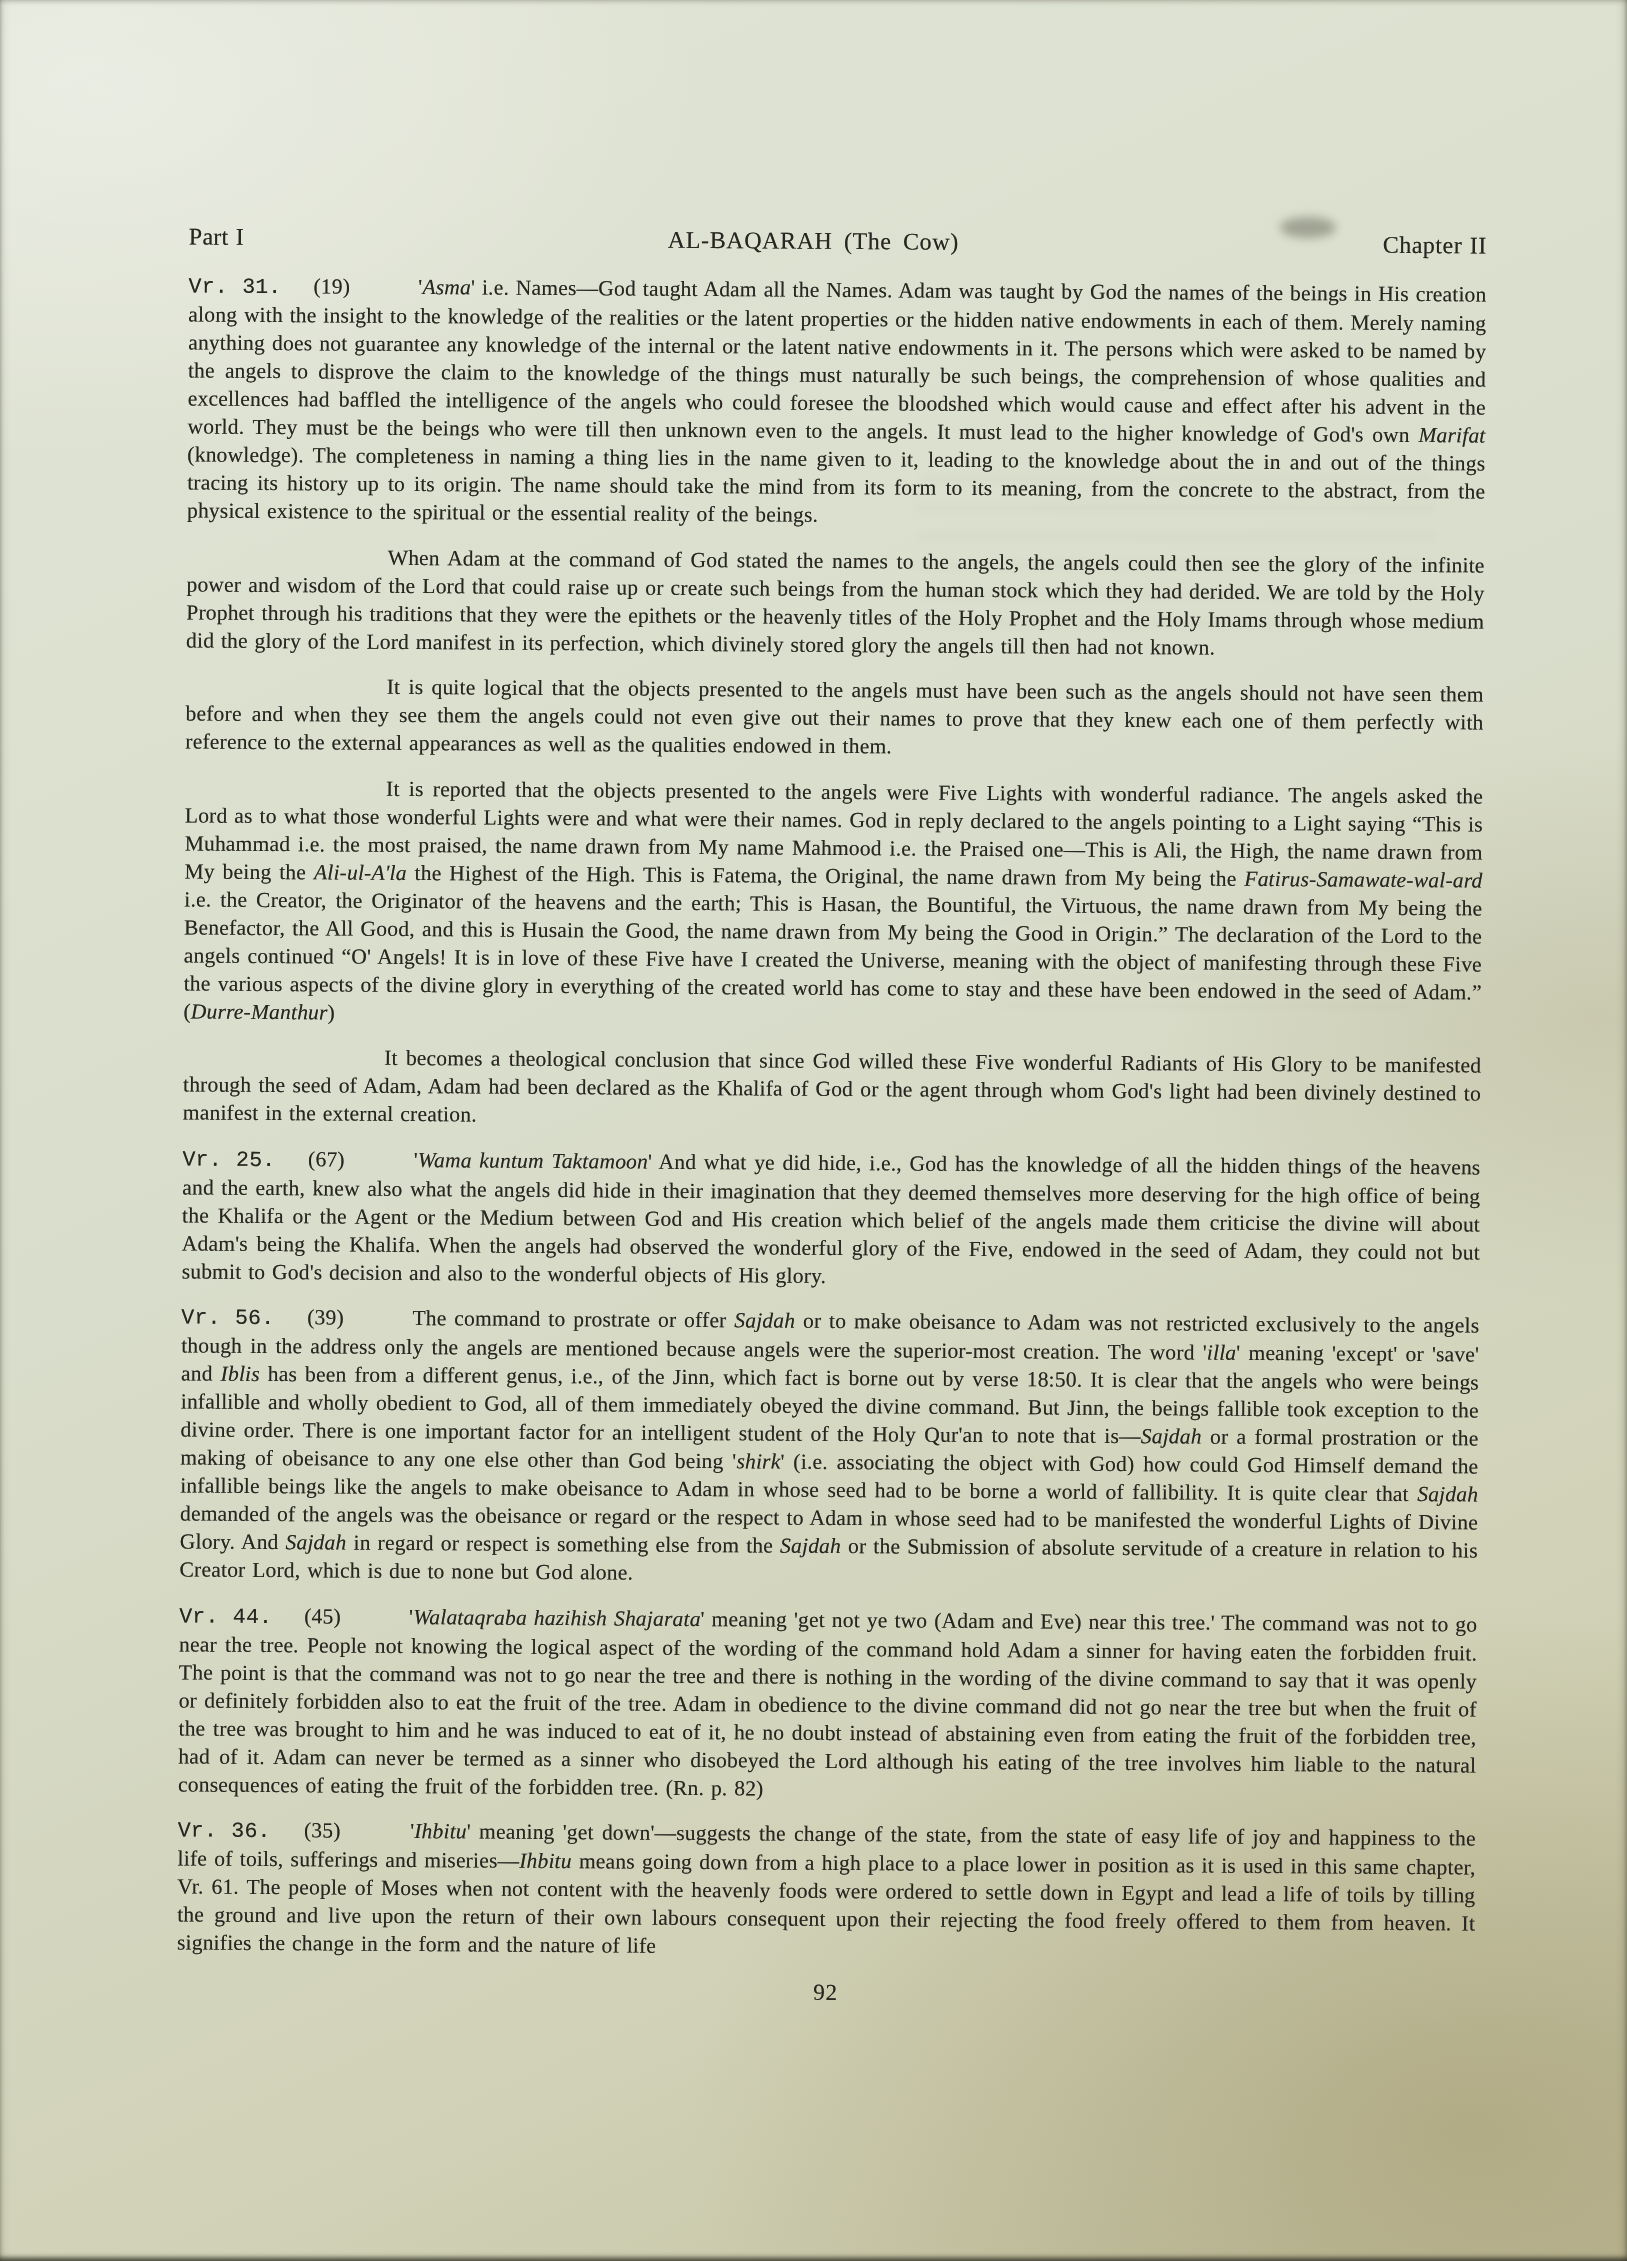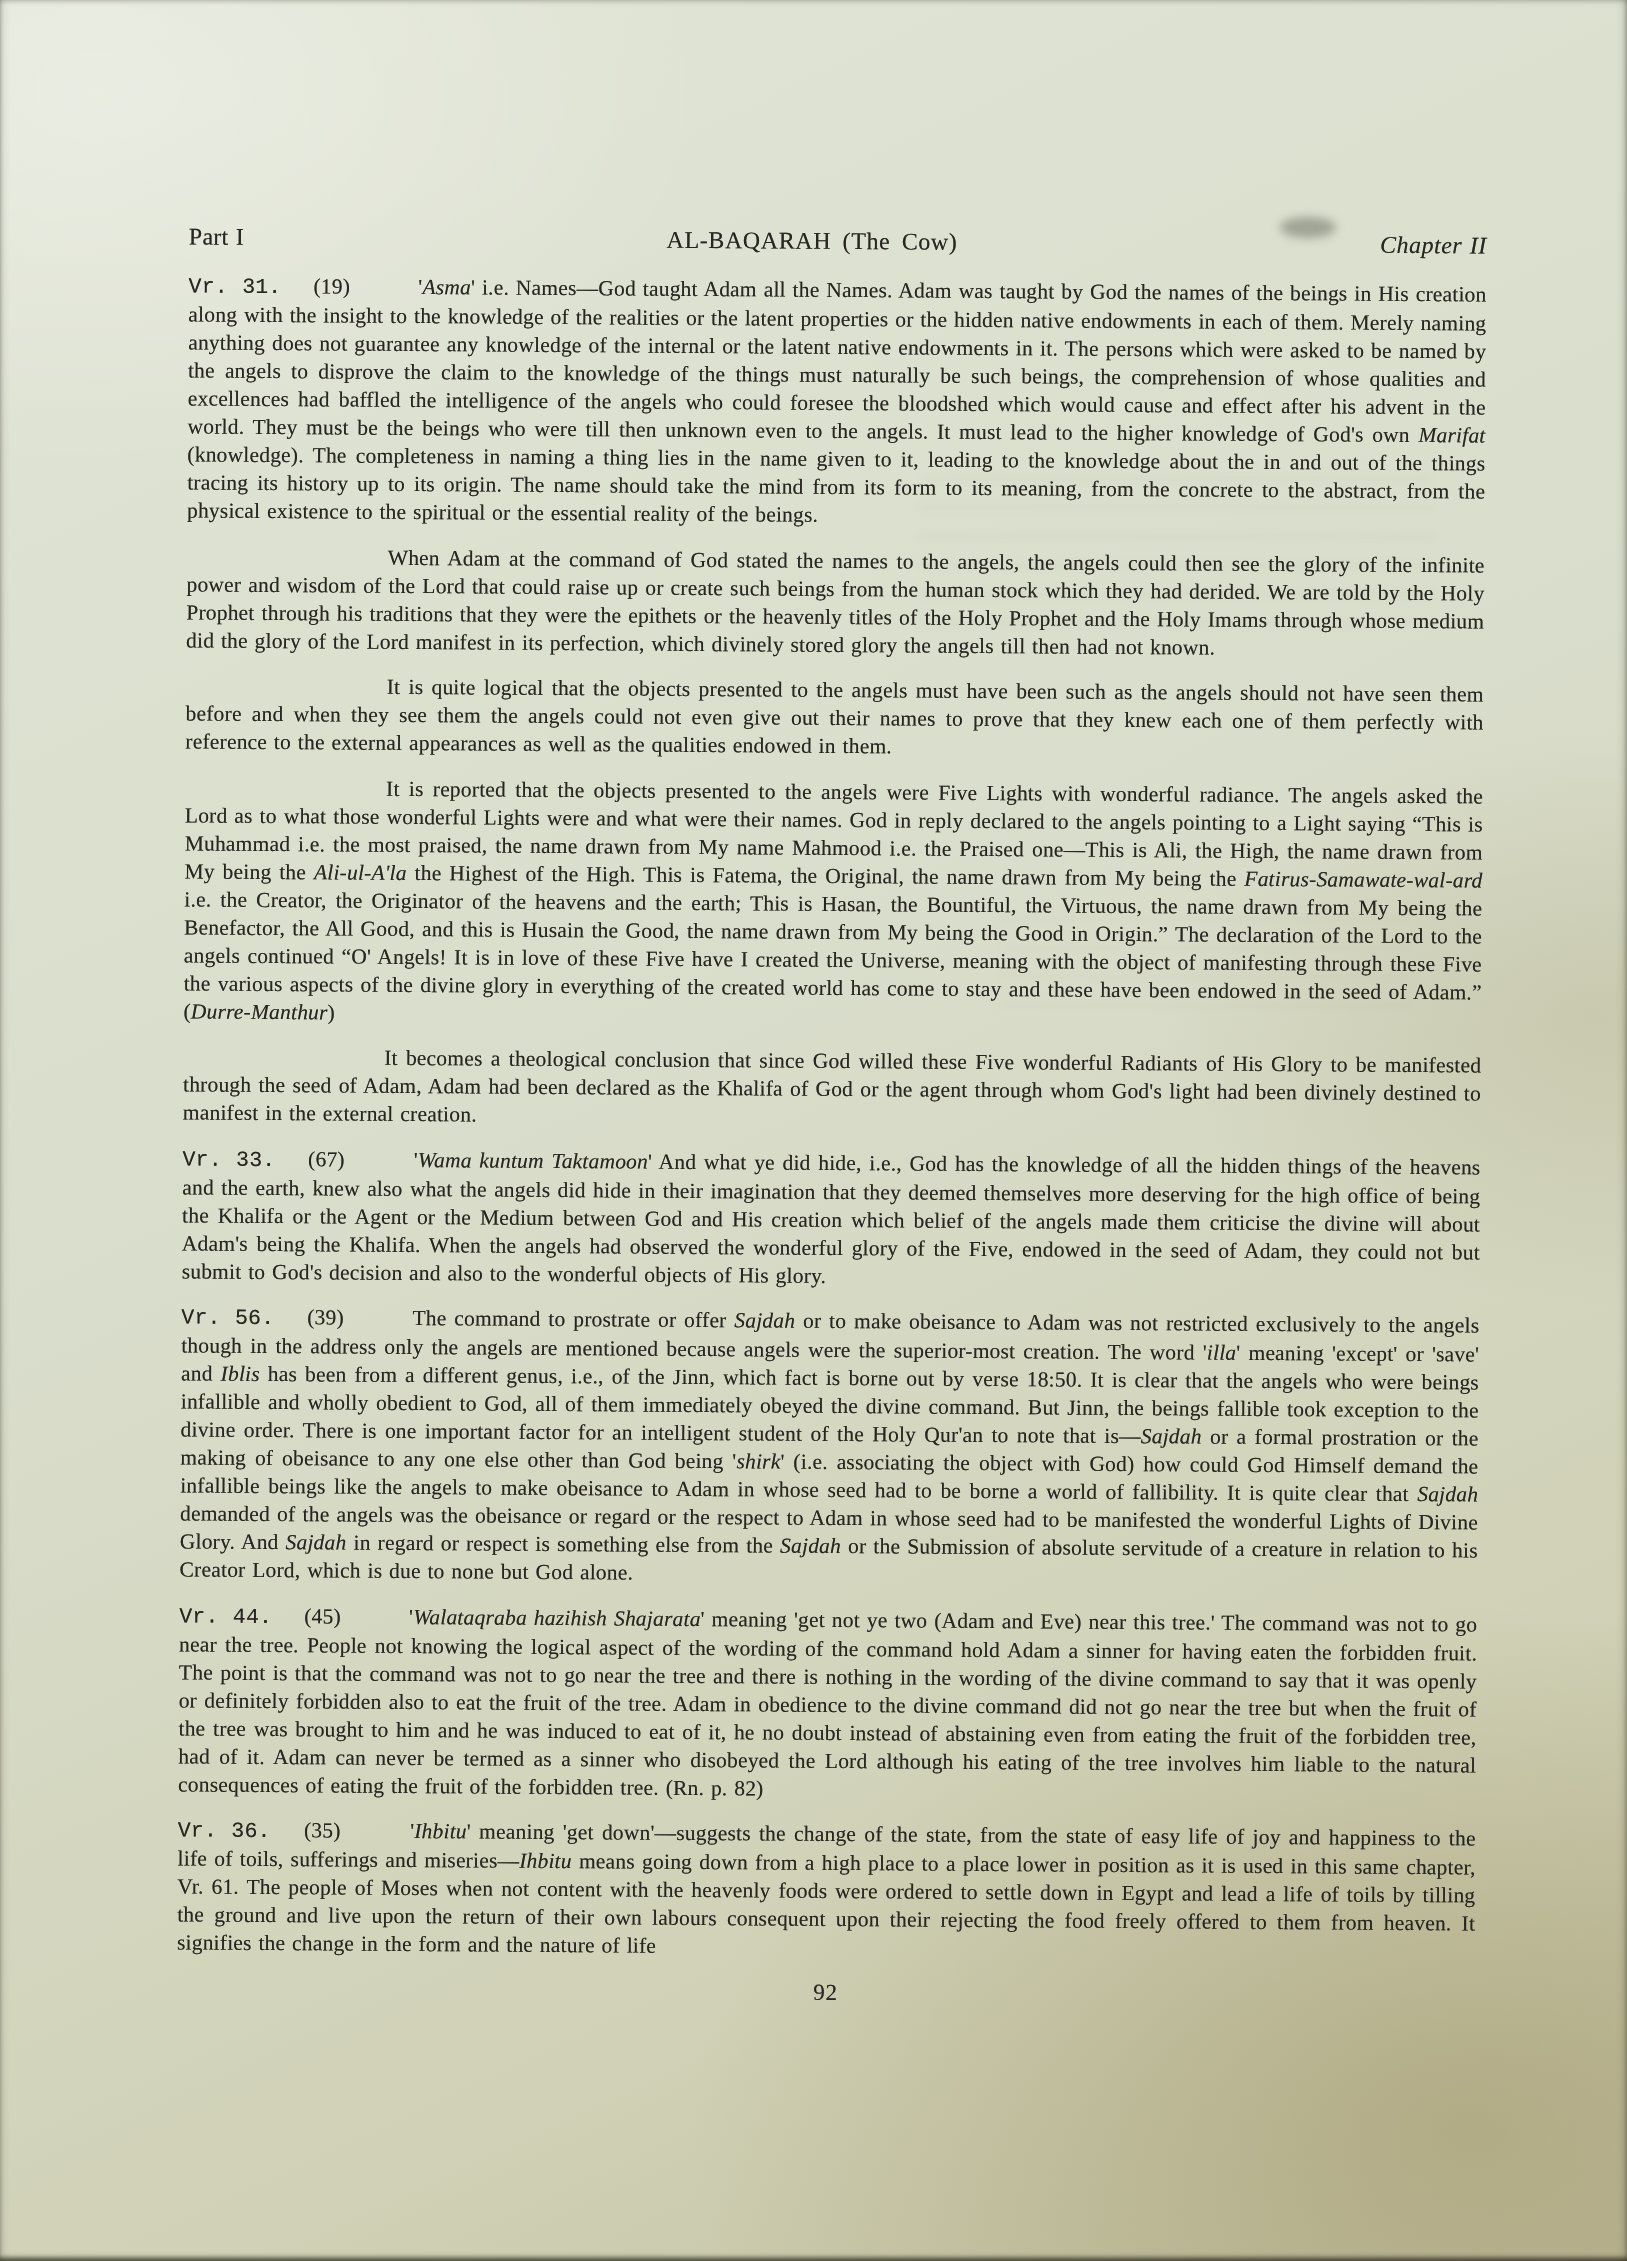--- a/index.html
+++ b/index.html
@@ -63,21 +63,21 @@
 
   .page-header {
     display: flex;
     justify-content: space-between;
     align-items: baseline;
     margin-bottom: 21px;
     font-size: 24px;
     line-height: 27px;
   }
   .page-header .hdr-center { letter-spacing: 0.6px; word-spacing: 4.8px; }
-  .page-header .hdr-right  { letter-spacing: 0.5px; font-style: italic; }
+  .page-header .hdr-right  { letter-spacing: 0.5px; }
 
   .body-copy p { margin: 0 0 17.5px 0; }
   p.plain { text-indent: 201px; }
   .vr  { display: inline-block; width: 118px; font-family: Liberation Mono, monospace; }
   .num { display: inline-block; width: 98px; }
 
   .pagenum {
     text-align: center;
     margin-top: 9.6px;
     font-size: 23px;
@@ -119,21 +119,21 @@
 
       <p class="plain">
         <span>It is reported that the objects presented to the angels were Five Lights with wonderful radiance. The angels asked the Lord as to what those wonderful Lights were and what were their names. God in reply declared to the angels pointing to a Light saying “This is Muhammad i.e. the most praised, the name drawn from My name Mahmood i.e. the Praised one—This is Ali, the High, the name drawn from My being the <i>Ali-ul-A'la</i> the Highest of the High. This is Fatema, the Original, the name drawn from My being the <i>Fatirus-Samawate-wal-ard</i> i.e. the Creator, the Originator of the heavens and the earth; This is Hasan, the Bountiful, the Virtuous, the name drawn from My being the Benefactor, the All Good, and this is Husain the Good, the name drawn from My being the Good in Origin.” The declaration of the Lord to the angels continued “O' Angels! It is in love of these Five have I created the Universe, meaning with the object of manifesting through these Five the various aspects of the divine glory in everything of the created world has come to stay and these have been endowed in the seed of Adam.” (<i>Durre-Manthur</i>)</span>
       </p>
 
       <p class="plain">
         <span>It becomes a theological conclusion that since God willed these Five wonderful Radiants of His Glory to be manifested through the seed of Adam, Adam had been declared as the Khalifa of God or the agent through whom God's light had been divinely destined to manifest in the external creation.</span>
       </p>
 
       <p class="verse">
-        <span class="vr">Vr. 33.</span>
+        <span class="vr">Vr. 25.</span>
         <span class="num">(67)</span>
         <span>'<i>Wama kuntum Taktamoon</i>' And what ye did hide, i.e., God has the knowledge of all the hidden things of the heavens and the earth, knew also what the angels did hide in their imagination that they deemed themselves more deserving for the high office of being the Khalifa or the Agent or the Medium between God and His creation which belief of the angels made them criticise the divine will about Adam's being the Khalifa. When the angels had observed the wonderful glory of the Five, endowed in the seed of Adam, they could not but submit to God's decision and also to the wonderful objects of His glory.</span>
       </p>
 
       <p class="verse">
         <span class="vr">Vr. 56.</span>
         <span class="num">(39)</span>
         <span>The command to prostrate or offer <i>Sajdah</i> or to make obeisance to Adam was not restricted exclusively to the angels though in the address only the angels are mentioned because angels were the superior-most creation. The word '<i>illa</i>' meaning 'except' or 'save' and <i>Iblis</i> has been from a different genus, i.e., of the Jinn, which fact is borne out by verse 18:50. It is clear that the angels who were beings infallible and wholly obedient to God, all of them immediately obeyed the divine command. But Jinn, the beings fallible took exception to the divine order. There is one important factor for an intelligent student of the Holy Qur'an to note that is—<i>Sajdah</i> or a formal prostration or the making of obeisance to any one else other than God being '<i>shirk</i>' (i.e. associating the object with God) how could God Himself demand the infallible beings like the angels to make obeisance to Adam in whose seed had to be borne a world of fallibility. It is quite clear that <i>Sajdah</i> demanded of the angels was the obeisance or regard or the respect to Adam in whose seed had to be manifested the wonderful Lights of Divine Glory. And <i>Sajdah</i> in regard or respect is something else from the <i>Sajdah</i> or the Submission of absolute servitude of a creature in relation to his Creator Lord, which is due to none but God alone.</span>
       </p>
 

